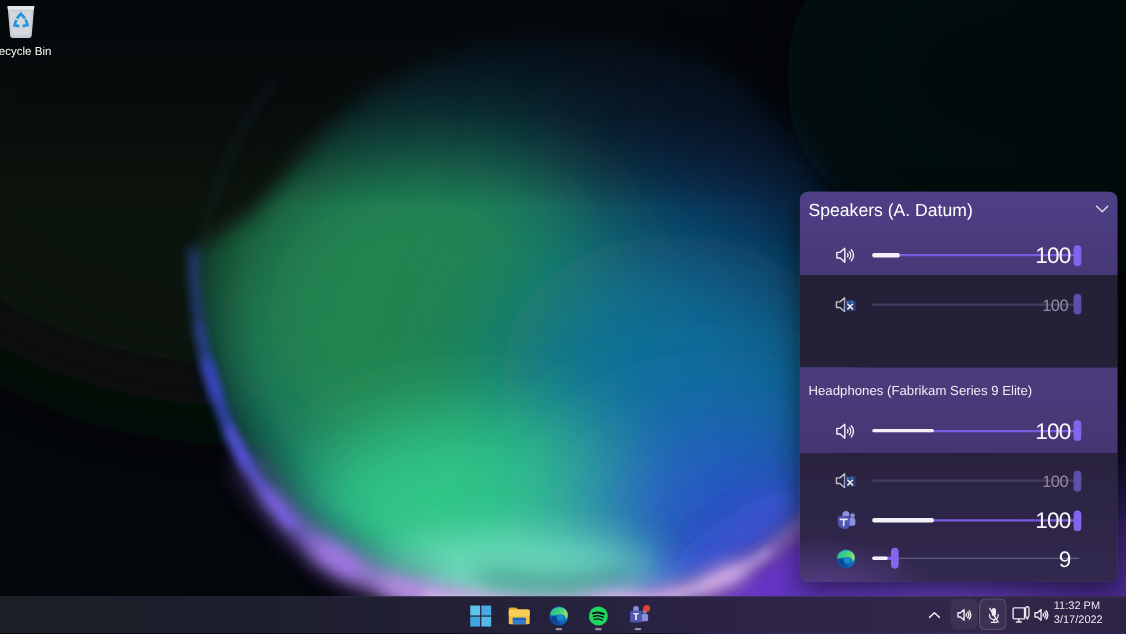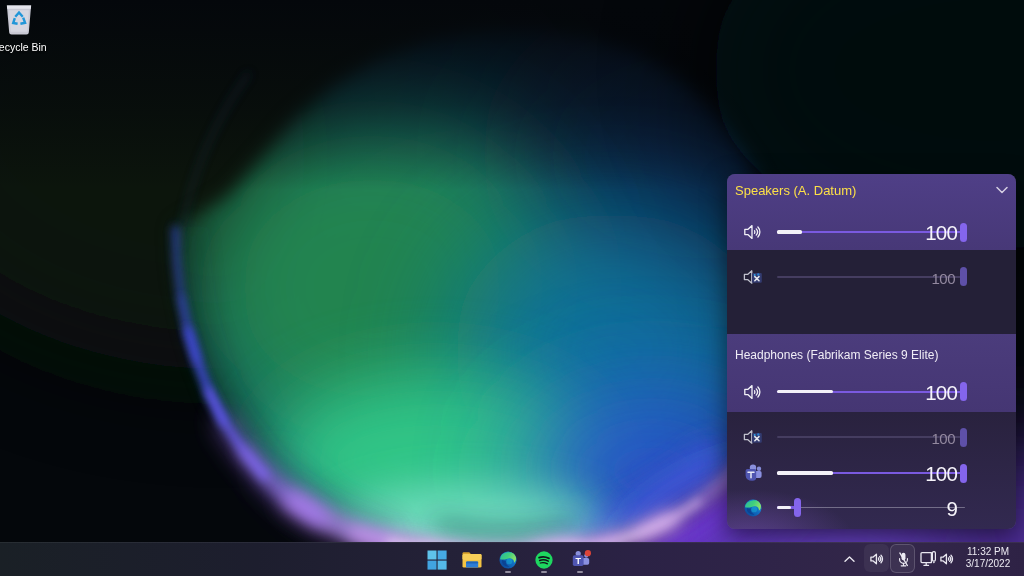--- a/index.html
+++ b/index.html
@@ -1,17 +1,17 @@
 <!DOCTYPE html>
 <html><head><meta charset="utf-8"><style>
 *{margin:0;padding:0;box-sizing:border-box}
 html,body{width:1024px;height:576px;overflow:hidden;background:#04060a;font-family:"Liberation Sans",sans-serif}
 #stage{position:absolute;top:0;left:0;width:1024px;height:576px;overflow:hidden}
 .abs{position:absolute}
-.row{position:absolute;left:0;width:241px;height:36px}
+.row{position:absolute;left:16px;width:241px;height:36px}
 .ric{position:absolute;left:15px;top:50%;transform:translateY(-50%)}
 .sld{position:absolute;left:50px;width:188px;height:36px;top:0}
 .tr-un{position:absolute;left:0;width:188px;height:1.6px;top:17.2px;background:rgba(170,165,185,.55);border-radius:1px}
 .tr-f{position:absolute;left:0;height:2.4px;top:16.8px;background:#7a5ae0;border-radius:1.2px}
 .tr-fm{position:absolute;left:0;height:2px;top:17px;background:#453d60;border-radius:1px}
 .tr-w{position:absolute;left:0;height:3.2px;top:16.4px;background:#f3f1f8;border-radius:1.6px}
 .thumb{position:absolute;width:7px;height:19px;top:8.5px;border-radius:3.5px;background:#8465ec}
 .thumb.m{background:#5e50a8}
 .val{position:absolute;right:11px;top:calc(50% + 1px);transform:translateY(-50%);font-size:20.5px;color:#f6f4fa;letter-spacing:-0.8px}
 .val.g{right:13px;font-size:15px;color:#93899f;letter-spacing:-0.5px}
@@ -117,21 +117,21 @@
 </div>
 <div class="abs" style="left:-13px;top:41px;width:64px;text-align:center;font-size:10.5px;color:#fff;text-shadow:0 1px 2px rgba(0,0,0,.9)">Recycle Bin</div>
 
 <div class="abs" id="panel" style="left:727px;top:174px;width:289px;height:354.5px;border-radius:8px;overflow:hidden;box-shadow:0 8px 24px rgba(0,0,0,.5),inset 0 0 0 1px rgba(140,130,170,.28)">
   <div class="abs" style="left:0;top:0;width:289px;height:76px;background:linear-gradient(#4f3f87,#473877)"></div>
   <div class="abs" style="left:0;top:76px;width:289px;height:83.5px;background:#242037"></div>
   <div class="abs" style="left:0;top:159.5px;width:289px;height:78.5px;background:linear-gradient(#4b3c7c,#453673)"></div>
   <div class="abs" style="left:0;top:238px;width:289px;height:116.5px;background:linear-gradient(#29223e,#322950)"></div>
   <div class="abs" style="left:0;top:238px;width:289px;height:116.5px;background:radial-gradient(ellipse 150px 75px at 7% 112%,rgba(130,88,200,.5),transparent 72%)"></div>
 
-  <div class="abs" style="left:8px;top:9px;font-size:13px;color:#fde047">Speakers (A. Datum)</div>
+  <div class="abs" style="left:8px;top:9px;font-size:16px;color:#ffffff">Speakers (A. Datum)</div>
   <svg class="abs" style="left:269px;top:12px" width="12" height="8" viewBox="0 0 12 8">
         <path d="M1 1.5 L6 6.5 L11 1.5" stroke="#d5cfe2" stroke-width="1.5" fill="none" stroke-linecap="round" stroke-linejoin="round"></path>
       </svg>
   <div class="abs" style="left:8px;top:173.5px;font-size:12px;color:#f0edf6">Headphones (Fabrikam Series 9 Elite)</div>
 
   <div class="row" style="top:40px">
     <svg class="ric" width="22" height="22" viewBox="0 0 22 22">
           <g stroke="#f2f1f7" stroke-width="1.3" fill="none" stroke-linejoin="round" stroke-linecap="round">
             <path d="M2.8 8.4 L5.8 8.4 L10 4.6 L10 17.4 L5.8 13.6 L2.8 13.6 Z"></path>
             <path d="M12.5 9.7 A2.3 2.3 0 0 1 12.5 12.3"></path>
@@ -311,14 +311,14 @@
       <path d="M13.6 11.8 L14.9 13.6 L16.2 11.8 Z" fill="#e9e7f0"></path>
     </svg>
 <svg class="abs" style="left:939px;top:551px" width="16" height="16" viewBox="0 0 22 22">
       <g stroke="#e9e7f0" stroke-width="1.8" fill="none" stroke-linejoin="round" stroke-linecap="round">
         <path d="M2.6 8.4 L5.8 8.4 L10.2 4.4 L10.2 17.6 L5.8 13.6 L2.6 13.6 Z"></path>
         <path d="M12.9 9.6 A2.4 2.4 0 0 1 12.9 12.4"></path>
         <path d="M14.7 7.7 A4.8 4.8 0 0 1 14.7 14.3"></path>
         <path d="M16.5 5.8 A7.5 7.5 0 0 1 16.5 16.2"></path>
       </g>
     </svg>
-<div class="abs" style="right:6px;top:546px;width:60px;text-align:center;font-size:10px;line-height:12.4px;color:#eceaf2">11:32 PM<br>3/17/2022</div>
+<div class="abs" style="right:6px;top:546px;width:60px;text-align:left;font-size:10px;line-height:12.4px;color:#eceaf2">11:32 PM<br>3/17/2022</div>
 </div>
 
 </body></html>

